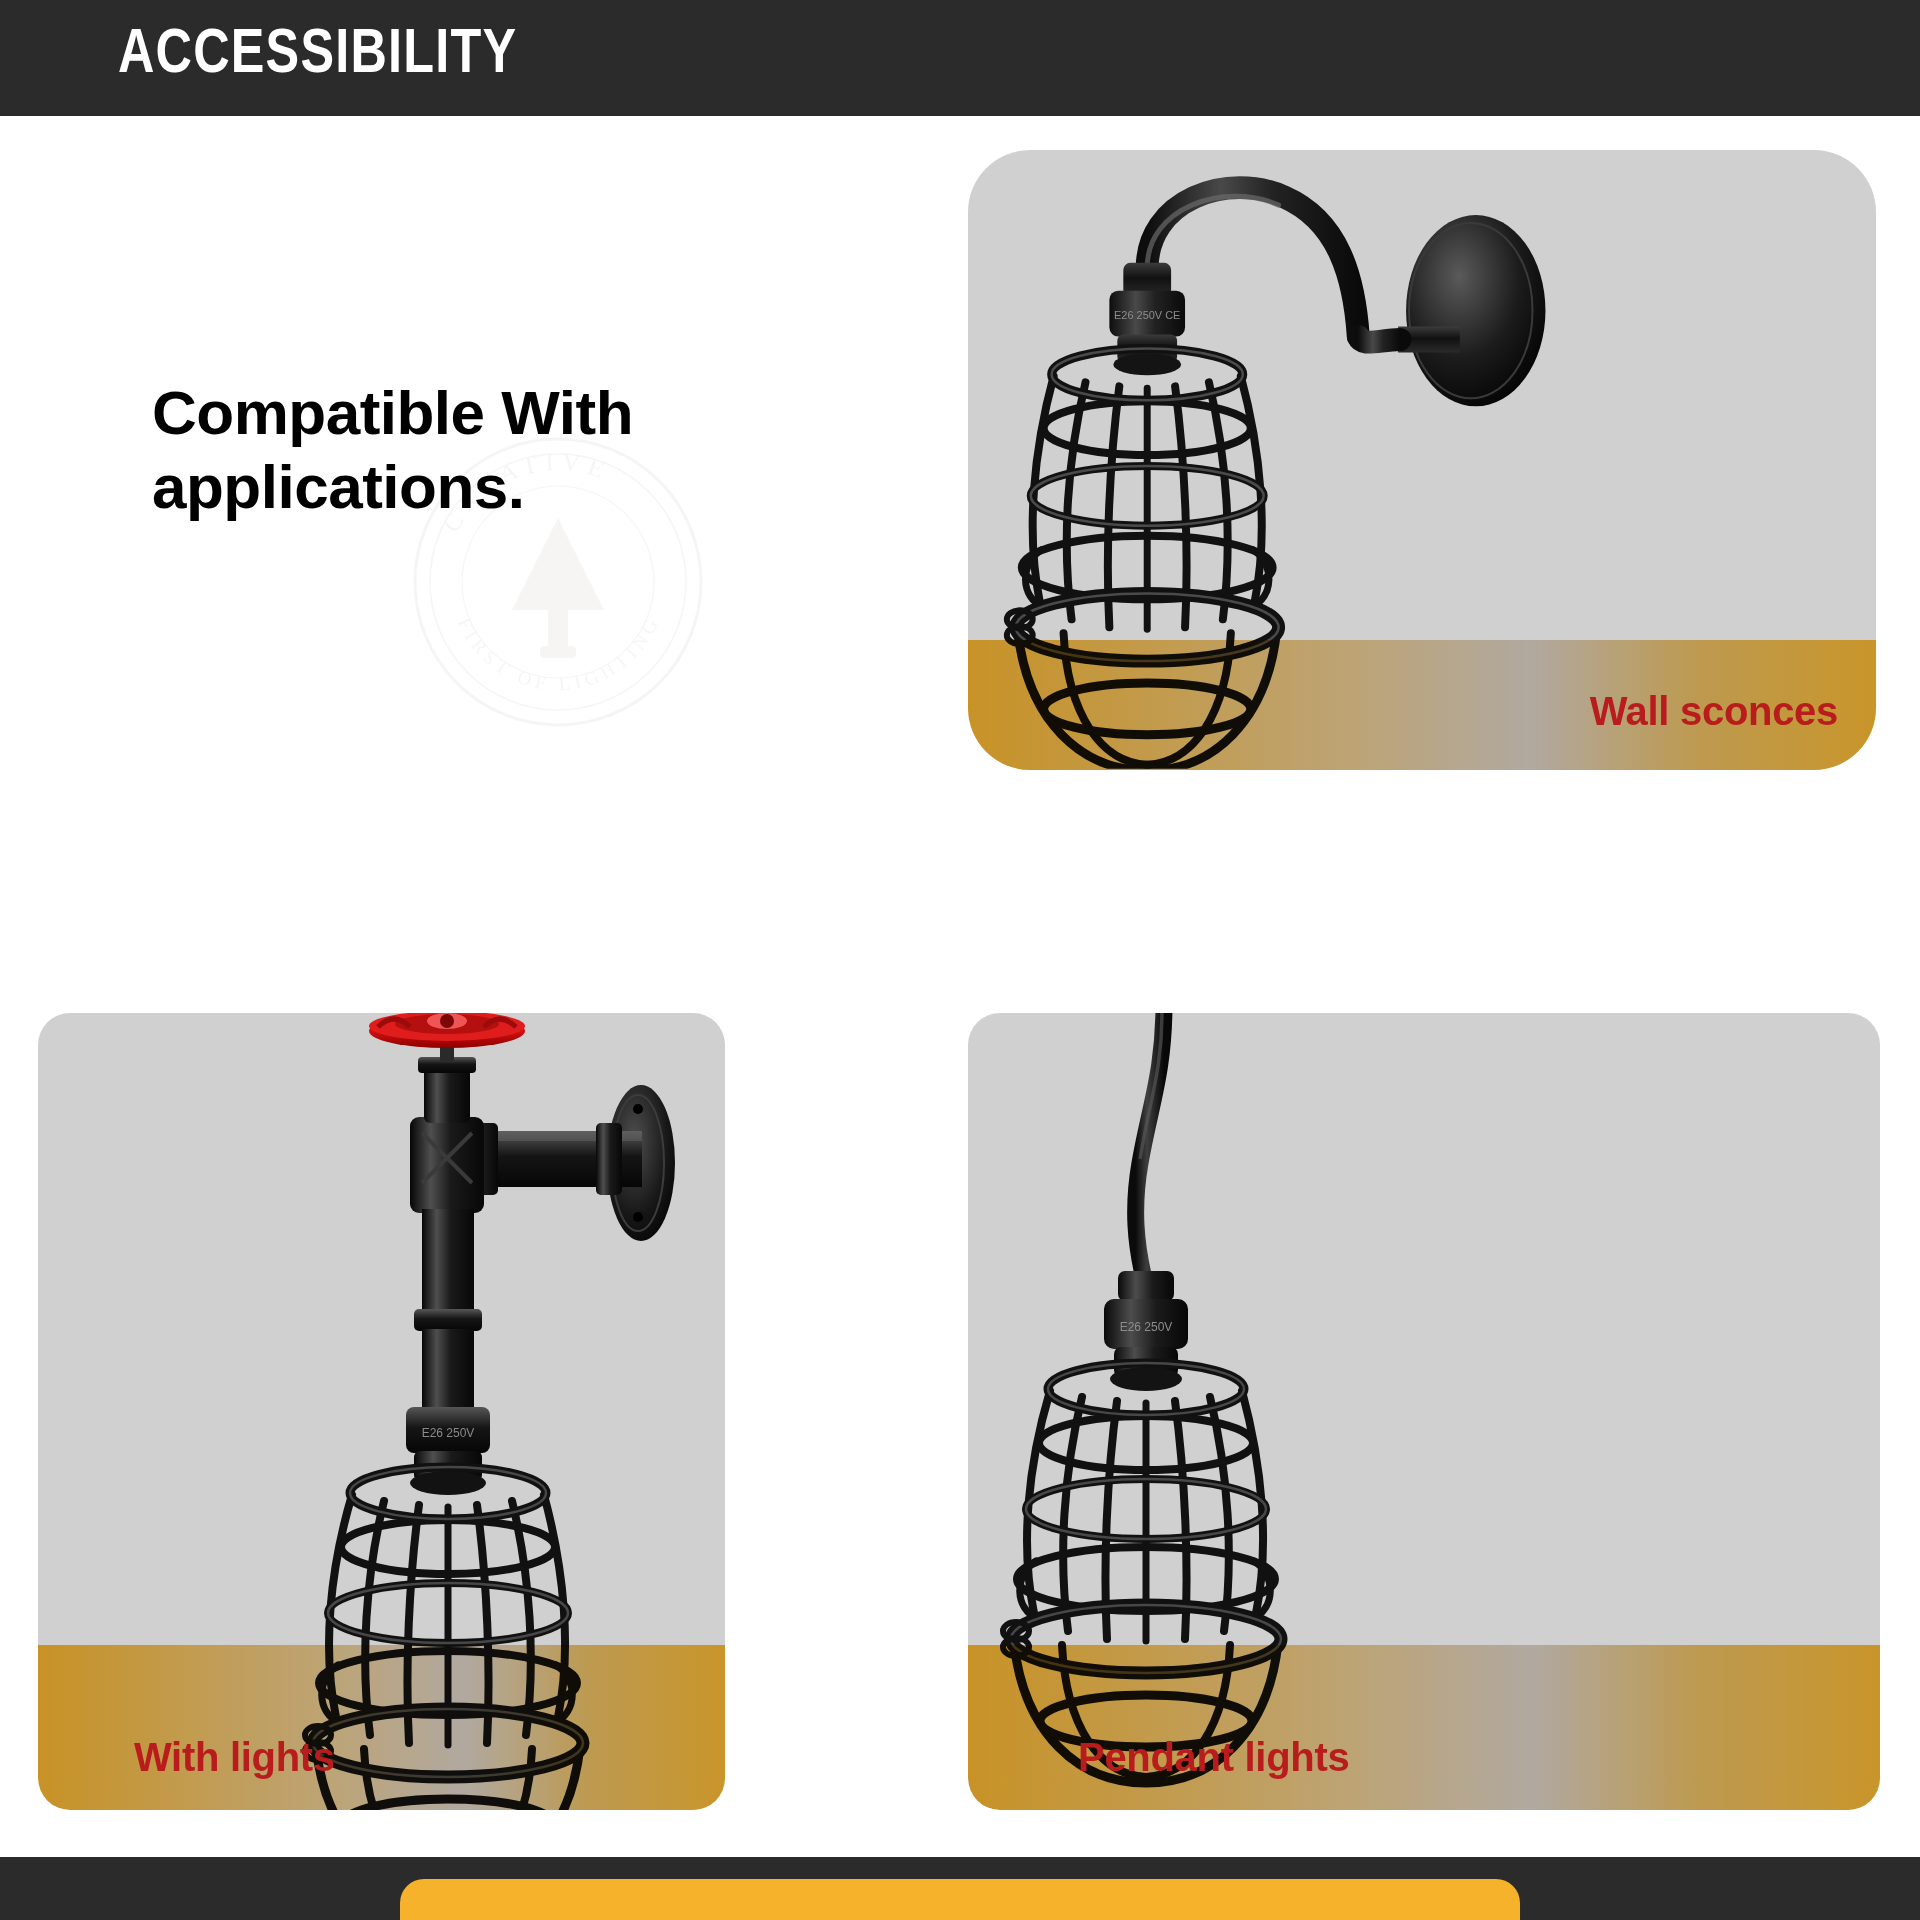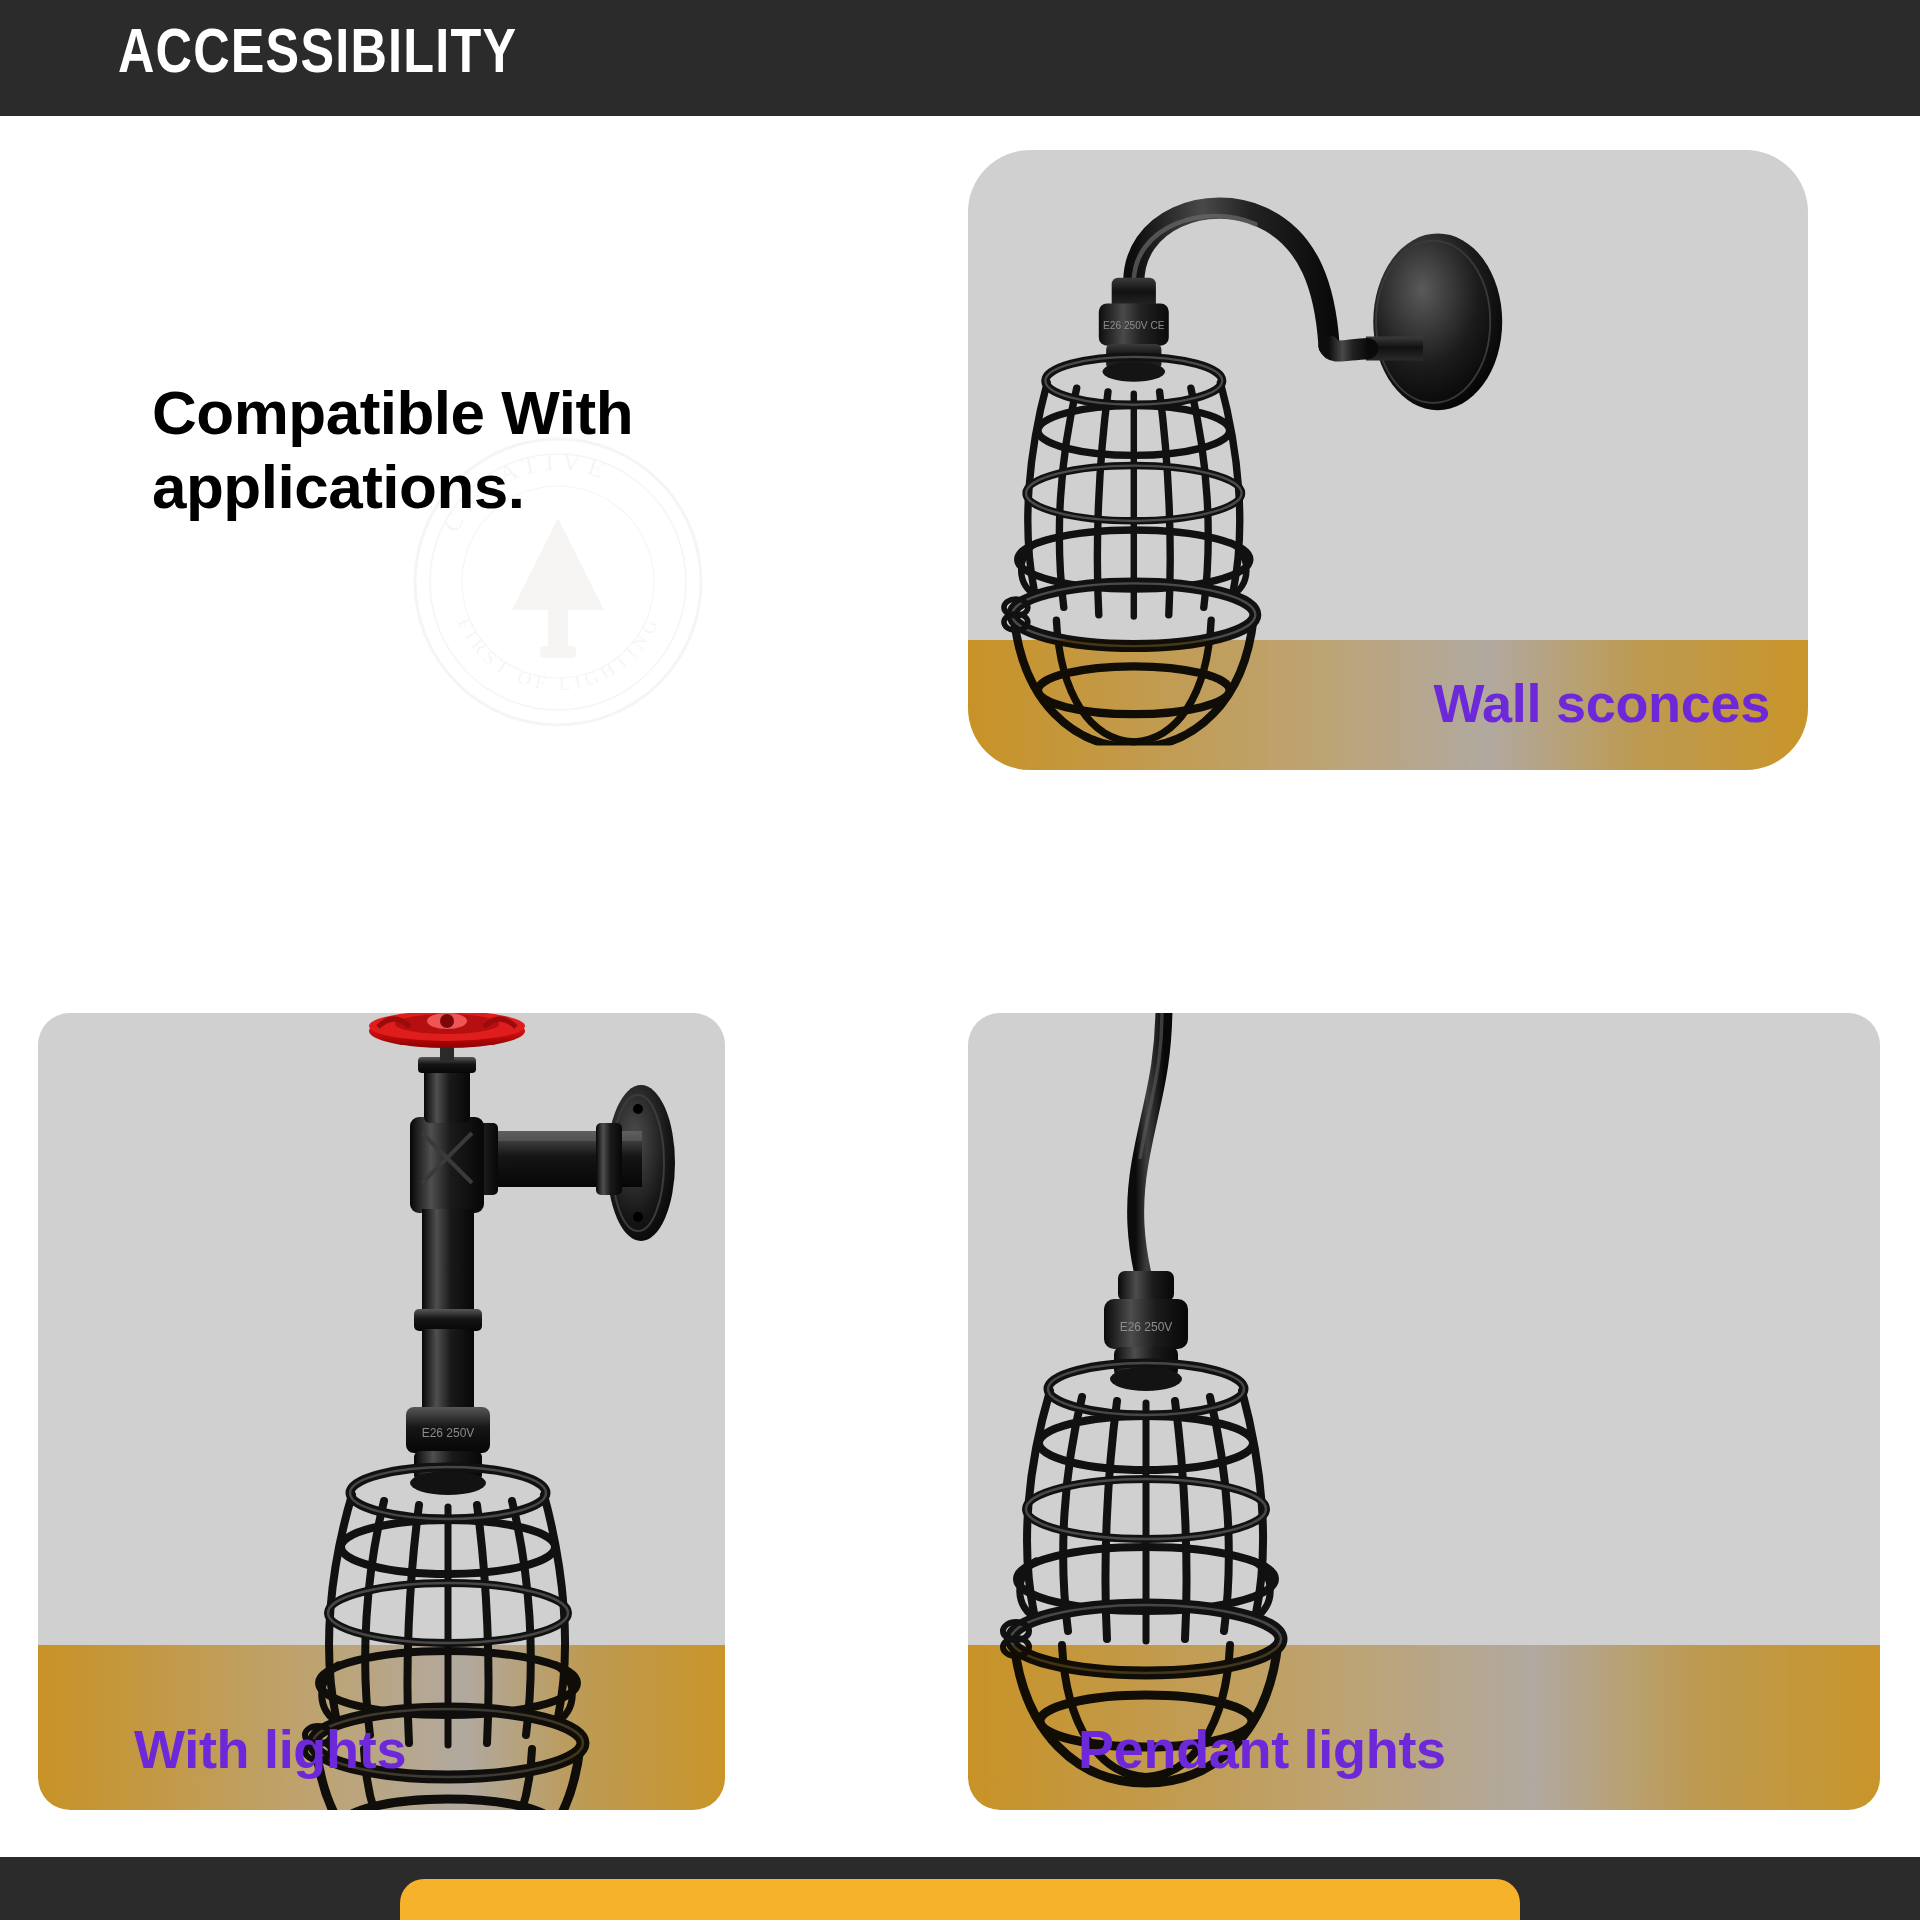--- a/index.html
+++ b/index.html
@@ -34,40 +34,40 @@
   .watermark{
     position:absolute;left:408px;top:432px;width:300px;height:300px;
     opacity:0.055;
   }
   
   .card{
     position:absolute;
     background:#d0d0d0;
     overflow:hidden;
   }
-  .card-tr{ left:968px; top:150px; width:840px; height:620px; border-radius:62px;}
+  .card-tr{ left:968px; top:150px; width:908px; height:620px; border-radius:62px;}
   .card-bl{ left:38px;  top:1013px; width:687px; height:797px; border-radius:32px;}
   .card-br{ left:968px; top:1013px; width:912px; height:797px; border-radius:32px;}
 
   .card-img{position:absolute;left:0;top:0;width:100%;height:100%;}
 
   
   .band{
     position:absolute;left:0;bottom:0;width:100%;
     background:linear-gradient(90deg,#f5b32e 0%,#e8c98f 42%,#d9cfc4 62%,#e8bd63 80%,#f7b733 100%);
     mix-blend-mode:multiply;
   }
   .band-tr{height:130px;}
   .band-bl{height:165px;border-bottom-left-radius:32px;
     background:linear-gradient(90deg,#f3ab2b 0%,#f0bb55 35%,#e3c храм 60%,#e8c070 75%,#efc178 100%);}
   .band-br{height:165px;border-bottom-left-radius:32px;}
 
   .band-label{
     position:absolute;bottom:30px;
-    font-size:54px;font-weight:700;color:#6d28d9;
+    font-size:40px;font-weight:700;color:#b91c1c;
     white-space:nowrap;letter-spacing:-0.3px;
   }
   .label-tr{right:38px;bottom:36px;}
   .label-bl{left:96px;}
   .label-br{left:110px;text-align:center;}
 
   
   .footer-bar{
     position:absolute;left:0;top:1857px;width:1920px;height:63px;
     background:#2b2b2b;

